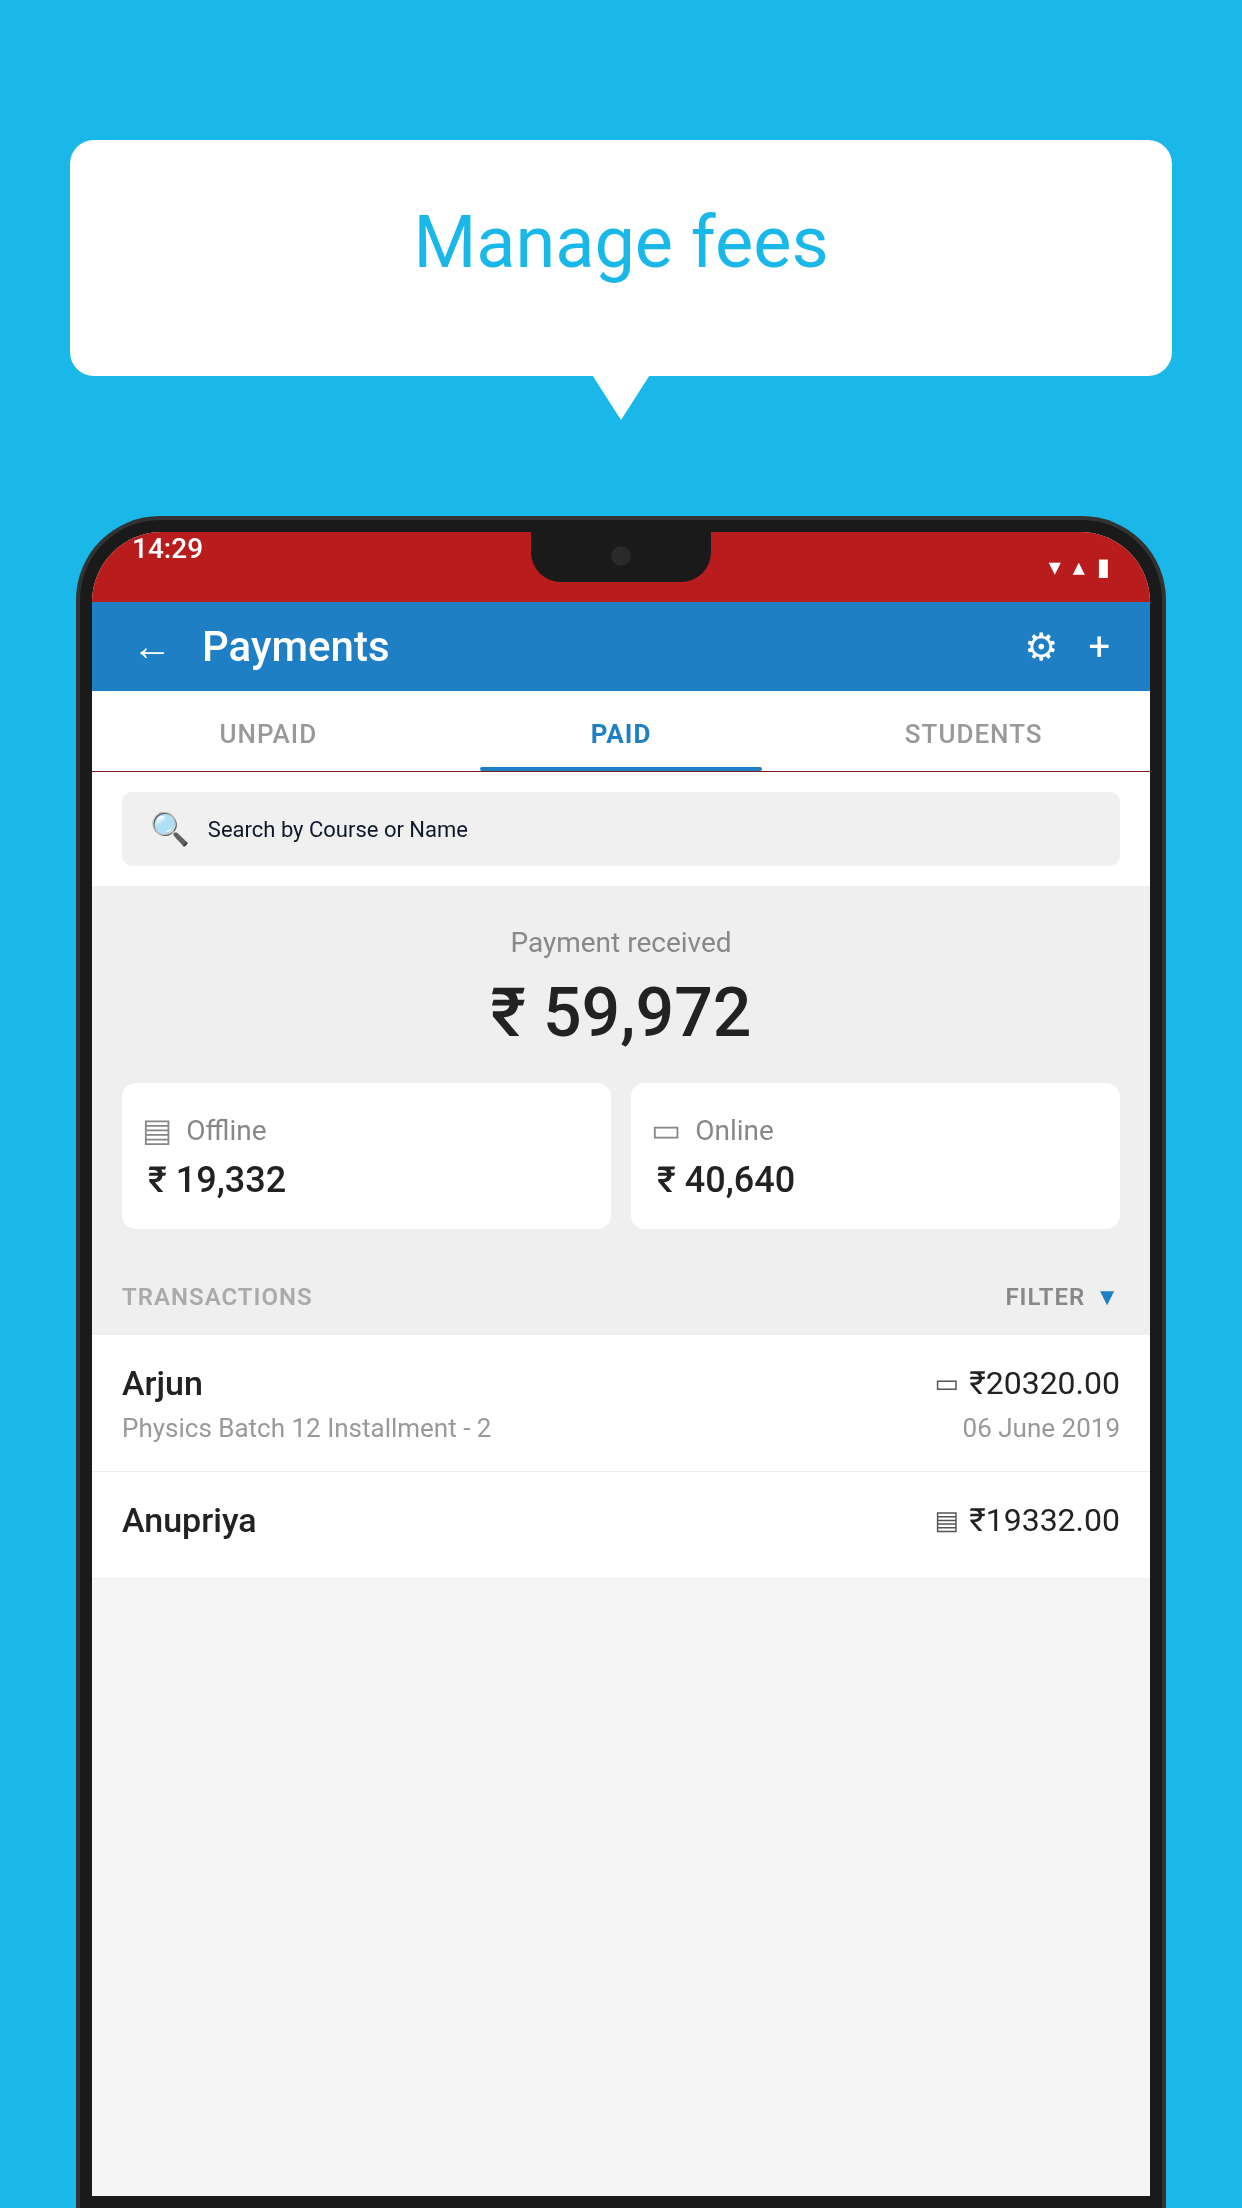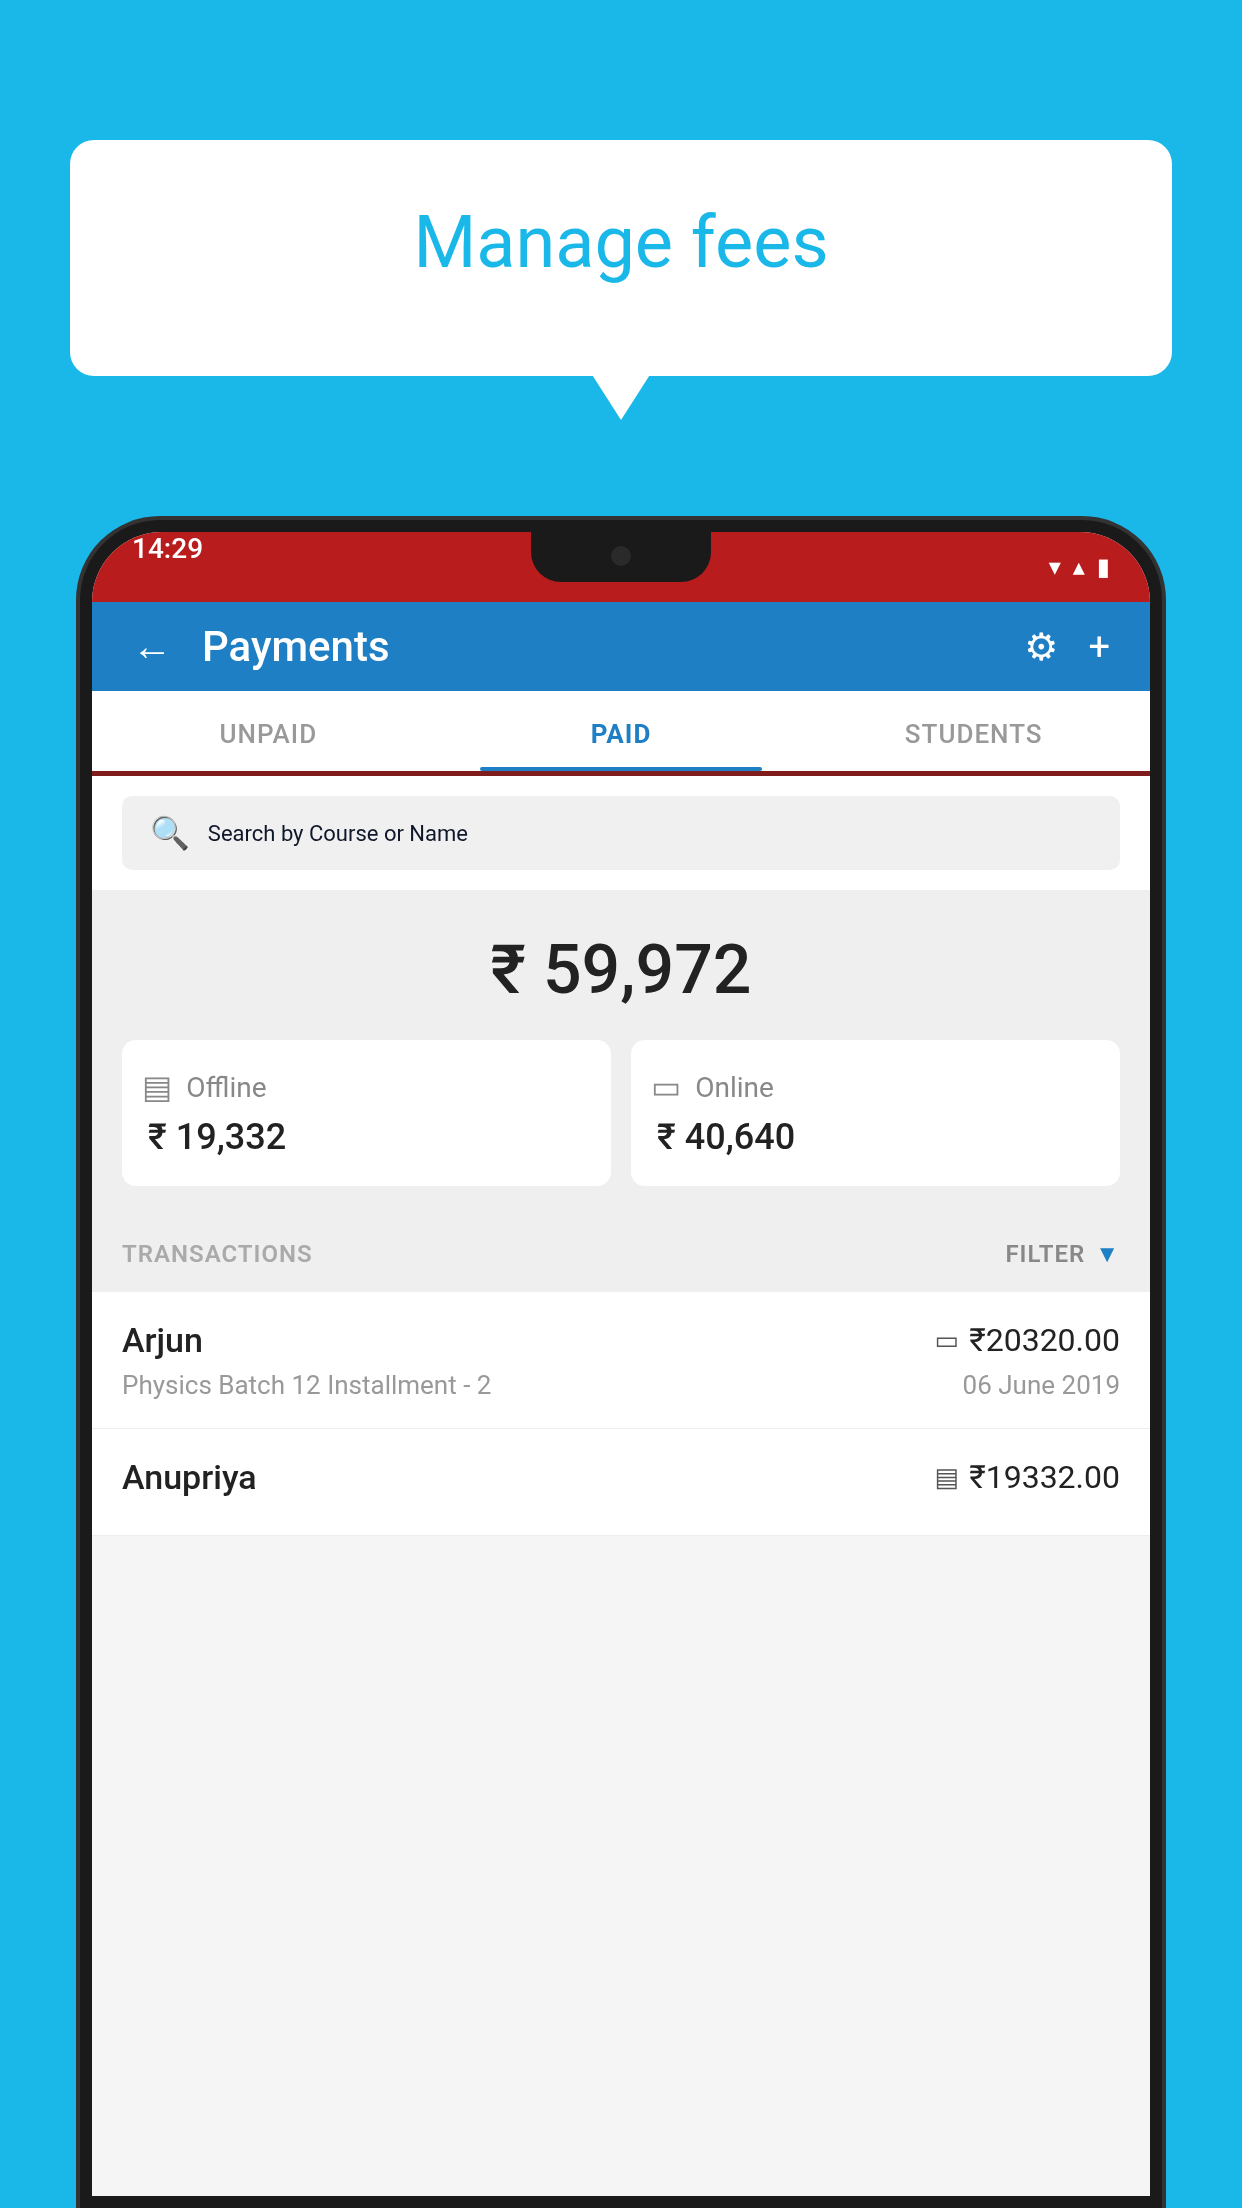--- a/index.html
+++ b/index.html
@@ -141,21 +141,21 @@
     }
     .header-icon {
       color: white;
       font-size: 38px;
     }
 
     
     .tabs {
       background: white;
       display: flex;
-      border-bottom: 5px solid #7f1d1d;
+      border-bottom: 1px solid #7f1d1d;
     }
     .tab {
       flex: 1;
       text-align: center;
       padding: 28px 10px 22px;
       font-size: 26px;
       font-weight: 500;
       color: #999;
       letter-spacing: 1px;
       cursor: pointer;
@@ -365,20 +365,21 @@
     </div>
 
     <div class="search-container">
       <div class="search-box">
         <span class="search-icon-el">🔍</span>
         <span class="search-placeholder">Search by Course or Name</span>
       </div>
     </div>
 
     <div class="payment-summary">
+      <div class="payment-label">Payment received</div>
       <div class="payment-amount">₹ 59,972</div>
       <div class="payment-cards">
         <div class="payment-card">
           <div class="card-header">
             <span class="card-icon">▤</span>
             <span class="card-type">Offline</span>
           </div>
           <div class="card-amount">₹ 19,332</div>
         </div>
         <div class="payment-card">

